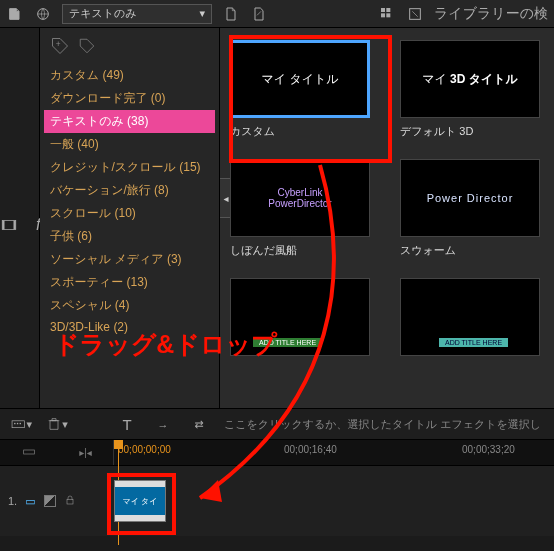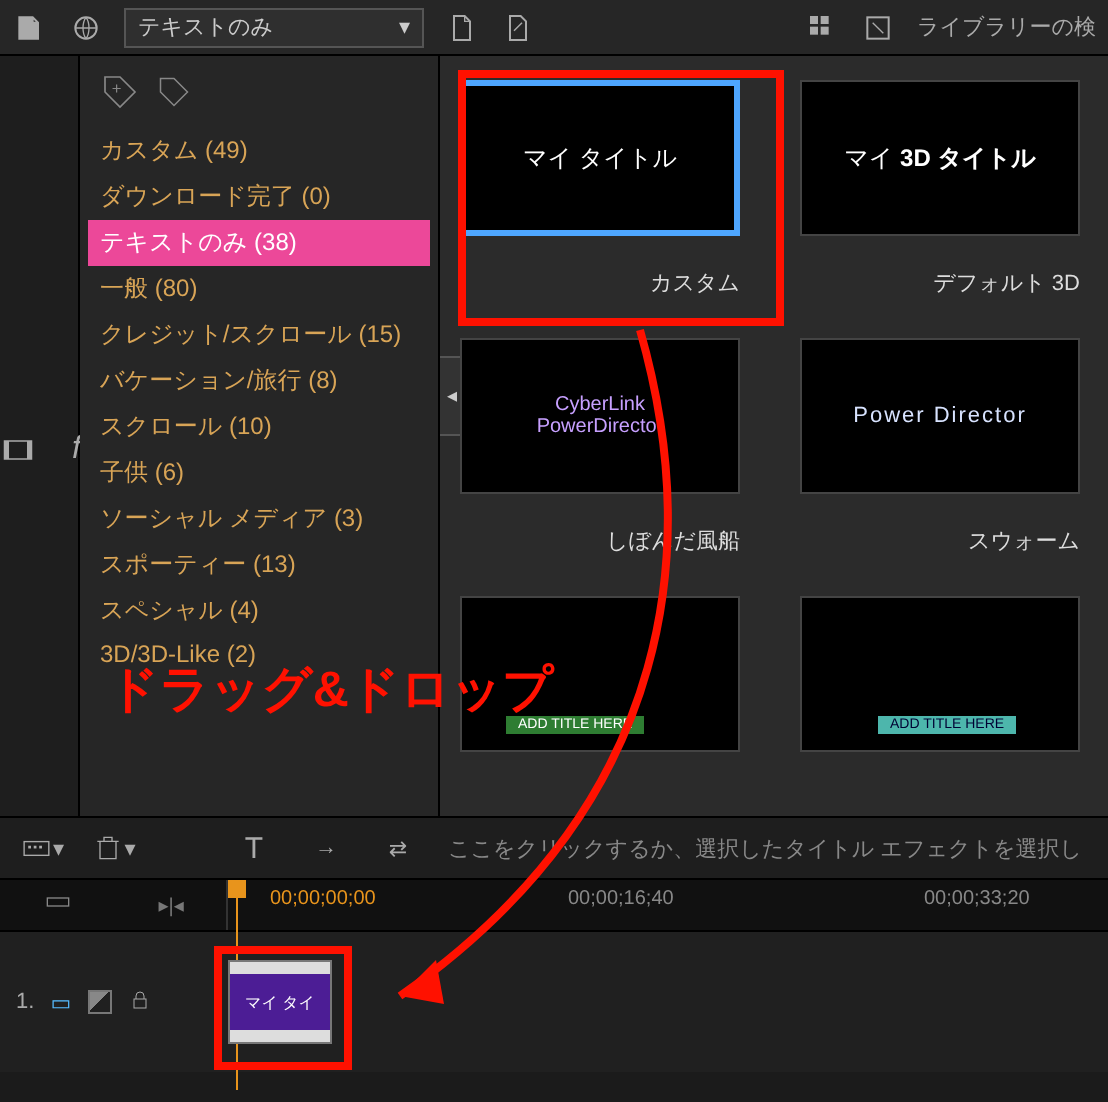--- a/index.html
+++ b/index.html
@@ -15,42 +15,42 @@
   .toolcol .tool.active { color: #4ea6ff; }
   .sidebar { width: 180px; background: #262626; padding: 6px 4px; border-right: 1px solid #000; overflow: hidden; }
   .sidebar-head { display: flex; align-items: center; gap: 8px; padding: 2px 6px 8px 6px; color: #888; }
   .sidebar-head svg { fill: #888; }
   .cat { padding: 3px 6px; font-size: 12px; color: #d8a456; cursor: pointer; white-space: nowrap; }
   .cat.active { background: #ec4899; color: #fff; }
   .cat-count { color: #d8a456; }
   .cat.active .cat-count { color: #fff; }
 
   .gallery { flex: 1; background: #2b2b2b; padding: 12px 10px; display: flex; flex-wrap: wrap; gap: 20px 30px; align-content: flex-start; position: relative; overflow: hidden; }
-  .thumb { width: 140px; display: flex; flex-direction: column; align-items: flex-end; gap: 16px; cursor: pointer; }
+  .thumb { width: 140px; display: flex; flex-direction: column; align-items: flex-start; gap: 6px; cursor: pointer; }
   .tbox { width: 140px; height: 78px; background: #000; border: 1px solid #444; display: flex; align-items: center; justify-content: center; font-size: 12px; color: #fff; position: relative; overflow: hidden; }
   .tcap { font-size: 11px; color: #ddd; text-align: center; max-width: 140px; white-space: nowrap; }
   .tbox.sel { outline: 3px solid #4ea6ff; outline-offset: -3px; }
   .collapse-handle { position: absolute; left: -1px; top: 150px; width: 14px; height: 40px; background: #333; border: 1px solid #555; display: flex; align-items: center; justify-content: center; font-size: 10px; color: #ccc; cursor: pointer; }
 
   .tl-toolbar { height: 32px; background: #1e1e1e; border-top: 1px solid #000; border-bottom: 1px solid #000; display: flex; align-items: center; gap: 14px; padding: 0 10px; font-size: 11px; color: #888; }
   .tl-toolbar .tbtn { width: 22px; height: 20px; display: flex; align-items: center; justify-content: center; color: #aaa; cursor: pointer; }
   .tl-hint { flex: 1; text-align: left; overflow: hidden; white-space: nowrap; }
 
   .tl-ruler { height: 26px; background: #111; border-bottom: 1px solid #000; display: flex; align-items: center; font-size: 10px; color: #777; position: relative; }
   .tl-ruler .left { width: 114px; display: flex; align-items: center; justify-content: space-around; border-right: 1px solid #333; height: 100%; }
   .ruler-track { flex: 1; position: relative; height: 100%; }
   .ruler-track .tick { position: absolute; top: 4px; font-size: 10px; color: #888; }
   .ruler-track .tick.cur { color: #e8941c; }
   .playhead { position: absolute; top: 0; bottom: -80px; width: 1px; background: #e8941c; }
   .playhead::before { content: ""; position: absolute; top: 0; left: -4px; width: 9px; height: 9px; background: #e8941c; }
 
   .tl-track { height: 70px; background: #202020; display: flex; align-items: center; }
   .tl-track .head { width: 114px; display: flex; align-items: center; gap: 8px; padding: 0 8px; color: #aaa; font-size: 11px; }
   .chk { width: 12px; height: 12px; border: 1px solid #777; display: inline-block; }
-  .clip { width: 52px; height: 42px; background: #4c1d95; border: 1px solid #777; position: relative; display: flex; align-items: center; justify-content: center; font-size: 8px; color: #fff; }
+  .clip { width: 52px; height: 42px; background: #0369a1; border: 1px solid #777; position: relative; display: flex; align-items: center; justify-content: center; font-size: 8px; color: #fff; }
   .clip::before, .clip::after { content: ""; position: absolute; left: 0; right: 0; height: 6px; background: #ddd; }
   .clip::before { top: 0; } .clip::after { bottom: 0; }
 
   
   .anno { position: absolute; pointer-events: none; }
   .anno-box1 { border: 4px solid #f10; }
   .anno-text { color: #f10; font-size: 25px; font-weight: bold; }
   svg.arrow { position: absolute; left: 0; top: 0; width: 554px; height: 551px; pointer-events: none; }
   svg.arrow path, svg.arrow line { stroke: #f10; stroke-width: 4; fill: none; }
   svg.arrow polygon { fill: #f10; }
@@ -94,21 +94,21 @@
         <rect x="3" y="11" width="6" height="6" fill="#aaa"></rect>
         <rect x="11" y="11" width="6" height="6" fill="#aaa"></rect>
       </svg>
     </span>
   <span class="ico">
       <svg viewBox="0 0 24 24" width="16">
         <rect x="4" y="4" width="16" height="16" stroke="#aaa" fill="none" stroke-width="1.5"></rect>
         <path d="M8 8l8 8" stroke="#aaa"></path>
       </svg>
     </span>
-  <span style="font-size:11px;color:#aaa;">ライブラリーの検</span>
+  <span style="font-size:14px;color:#aaa;">ライブラリーの検</span>
 </div>
 
 <div class="main">
 
   <div class="toolcol">
     <span class="tool">
         <svg viewBox="0 0 24 24" width="18">
           <rect x="3" y="6" width="18" height="12" stroke="#aaa" fill="none"></rect>
           <rect x="3" y="6" width="3" height="12" fill="#aaa"></rect>
           <rect x="18" y="6" width="3" height="12" fill="#aaa"></rect>
@@ -169,21 +169,21 @@
           <path d="M3 3h9l9 9-9 9-9-9z" stroke="#888" fill="none"></path>
           <text x="7" y="13" font-size="10" fill="#888">+</text>
         </svg>
       <svg viewBox="0 0 24 24" width="18">
           <path d="M3 3h9l9 9-9 9-9-9z" stroke="#888" fill="none"></path>
         </svg>
     </div>
     <div class="cat"><span>カスタム</span> <span class="cat-count">(49)</span></div>
     <div class="cat"><span>ダウンロード完了</span> <span class="cat-count">(0)</span></div>
     <div class="cat active"><span>テキストのみ</span> <span class="cat-count">(38)</span></div>
-    <div class="cat"><span>一般</span> <span class="cat-count">(80)</span></div>
+    <div class="cat"><span>一般</span> <span class="cat-count">(40)</span></div>
     <div class="cat"><span>クレジット/スクロール</span> <span class="cat-count">(15)</span></div>
     <div class="cat"><span>バケーション/旅行</span> <span class="cat-count">(8)</span></div>
     <div class="cat"><span>スクロール</span> <span class="cat-count">(10)</span></div>
     <div class="cat"><span>子供</span> <span class="cat-count">(6)</span></div>
     <div class="cat"><span>ソーシャル メディア</span> <span class="cat-count">(3)</span></div>
     <div class="cat"><span>スポーティー</span> <span class="cat-count">(13)</span></div>
     <div class="cat"><span>スペシャル</span> <span class="cat-count">(4)</span></div>
     <div class="cat"><span>3D/3D-Like</span> <span class="cat-count">(2)</span></div>
   </div>
 
@@ -247,21 +247,21 @@
 </div>
 
 <div class="tl-ruler">
   <div class="left">
     <span><svg viewBox="0 0 24 24" width="16">
           <rect x="4" y="9" width="16" height="6" stroke="#888" fill="none"></rect>
         </svg></span>
     <span>▸|◂</span>
   </div>
   <div class="ruler-track">
-    <span class="tick cur" style="left:21px">00;00;00;00</span>
+    <span class="tick cur" style="left:4px">00;00;00;00</span>
     <span class="tick" style="left:170px">00;00;16;40</span>
     <span class="tick" style="left:348px">00;00;33;20</span>
     <div class="playhead" style="left:4px"></div>
   </div>
 </div>
 
 <div class="tl-track">
   <div class="head">
     <span>1.</span>
     <span style="color:#5bf;">▭</span>

